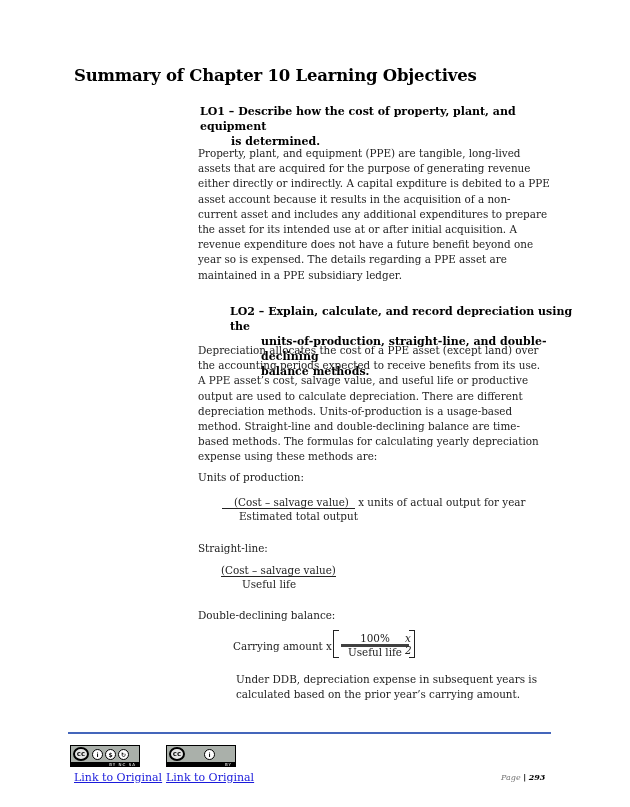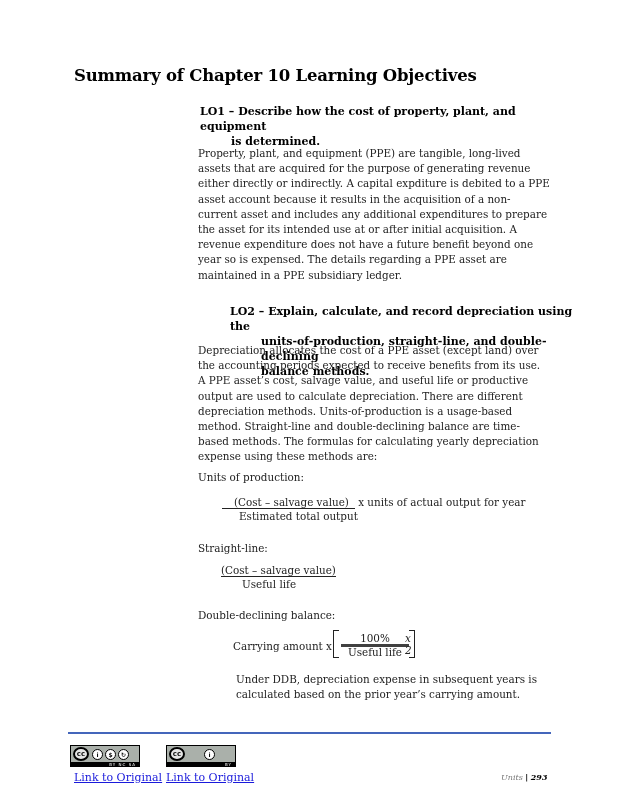--- a/index.html
+++ b/index.html
@@ -128,16 +128,16 @@
 <div class="cc-badge cc2">
   <span class="ccmark">cc</span>
   <span class="ic">i</span>
   <span class="tags">BY</span>
 </div>
 
 <a class="link link1">Link to Original</a>
 <a class="link link2">Link to Original</a>
 
 <div class="pageno">
-  <span class="pg">Units</span>
+  <span class="pg">Page</span>
   <span class="n">|</span>
   <span class="n">293</span>
 </div>
 
 </body></html>

